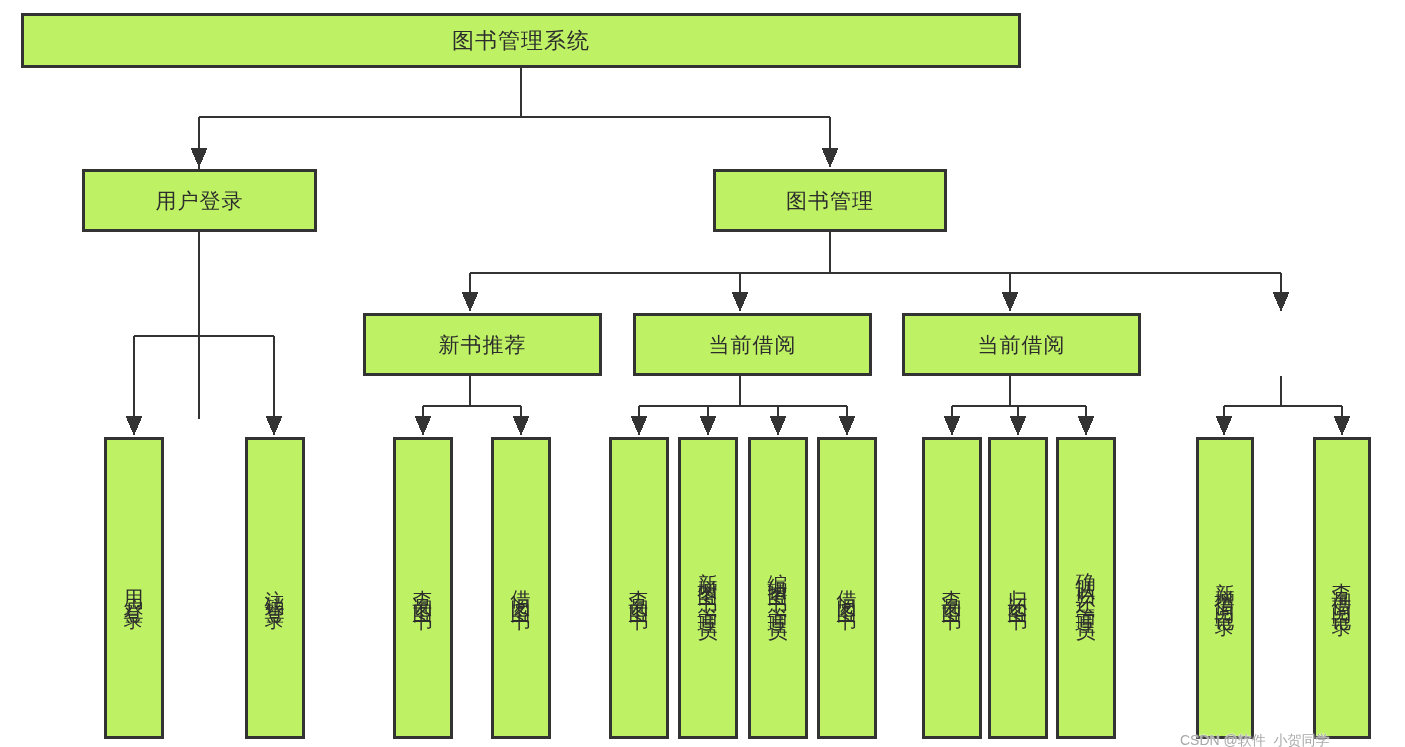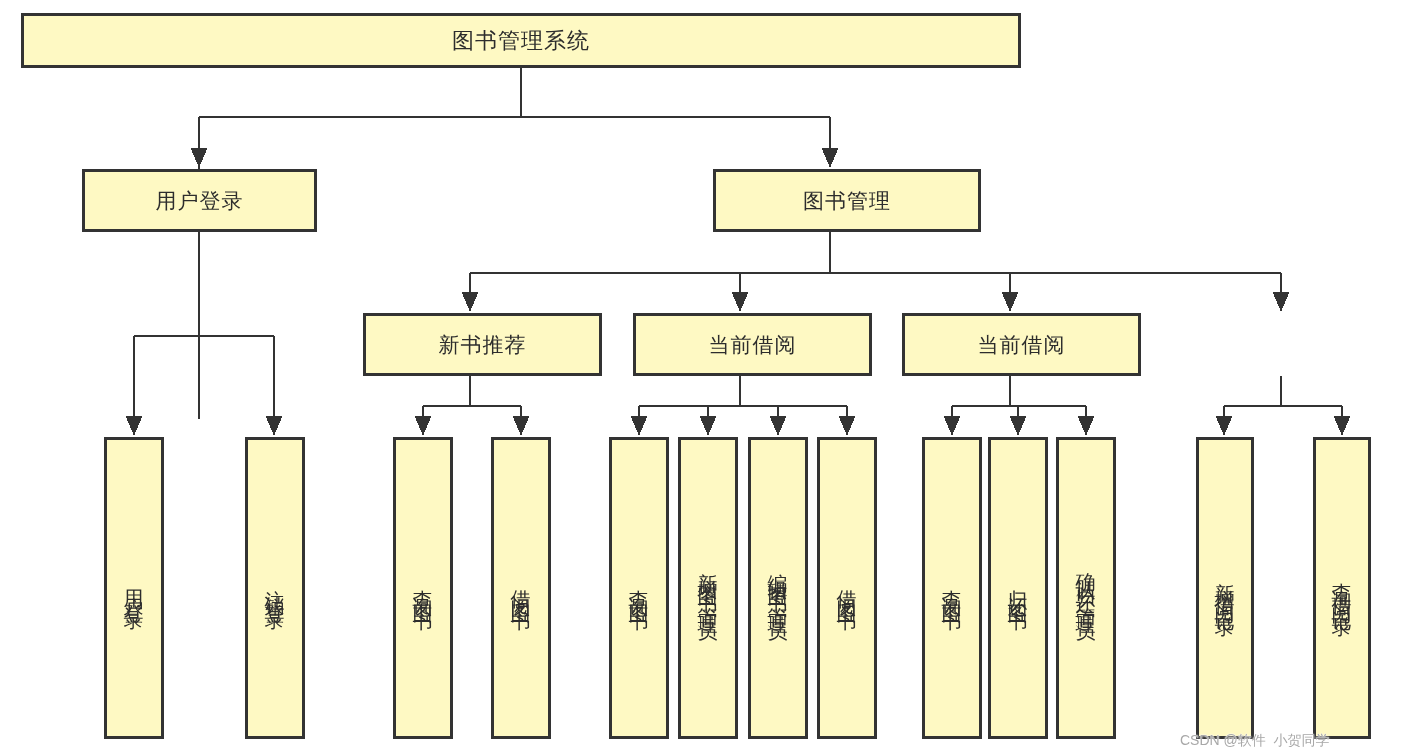--- a/index.html
+++ b/index.html
@@ -15,39 +15,39 @@
     background:var(--bg);
     font-family:"Liberation Sans", sans-serif;
     color:var(--text);
     overflow:hidden;
   }
   .connectors{position:absolute;left:0;top:0;width:1405px;height:747px;}
   .node{
     position:absolute;
     box-sizing:border-box;
     border:3px solid var(--line);
-    background:#fef9c3;
+    background:#bef264;
     display:flex;
     align-items:center;
     justify-content:center;
   }
   .hlabel{font-size:21px;letter-spacing:1px;white-space:nowrap;}
   .root .hlabel{font-size:22px;}
   .vnode span{
     writing-mode:vertical-rl;
     text-orientation:mixed;
     font-size:20px;
     letter-spacing:7px;
     line-height:1;
   }
   
   .root{left:21px;top:13px;width:1000px;height:55px;}
   .l2{top:169px;height:63px;}
   .l2a{left:82px;width:235px;}
-  .l2b{left:713px;width:268px;}
+  .l2b{left:713px;width:234px;}
   .l3{top:313px;height:63px;width:239px;}
   .l3a{left:363px;}
   .l3b{left:633px;}
   .l3c{left:902px;text-align:center;}
   .l3d{left:1174px;}
   .leaf{top:437px;height:302px;width:60px;}
   .lf1{left:104px;}  .lf2{left:245px;}
   .lf3{left:393px;}  .lf4{left:491px;}
   .lf5{left:609px;}  .lf6{left:678px;}
   .lf7{left:748px;}  .lf8{left:817px;}

